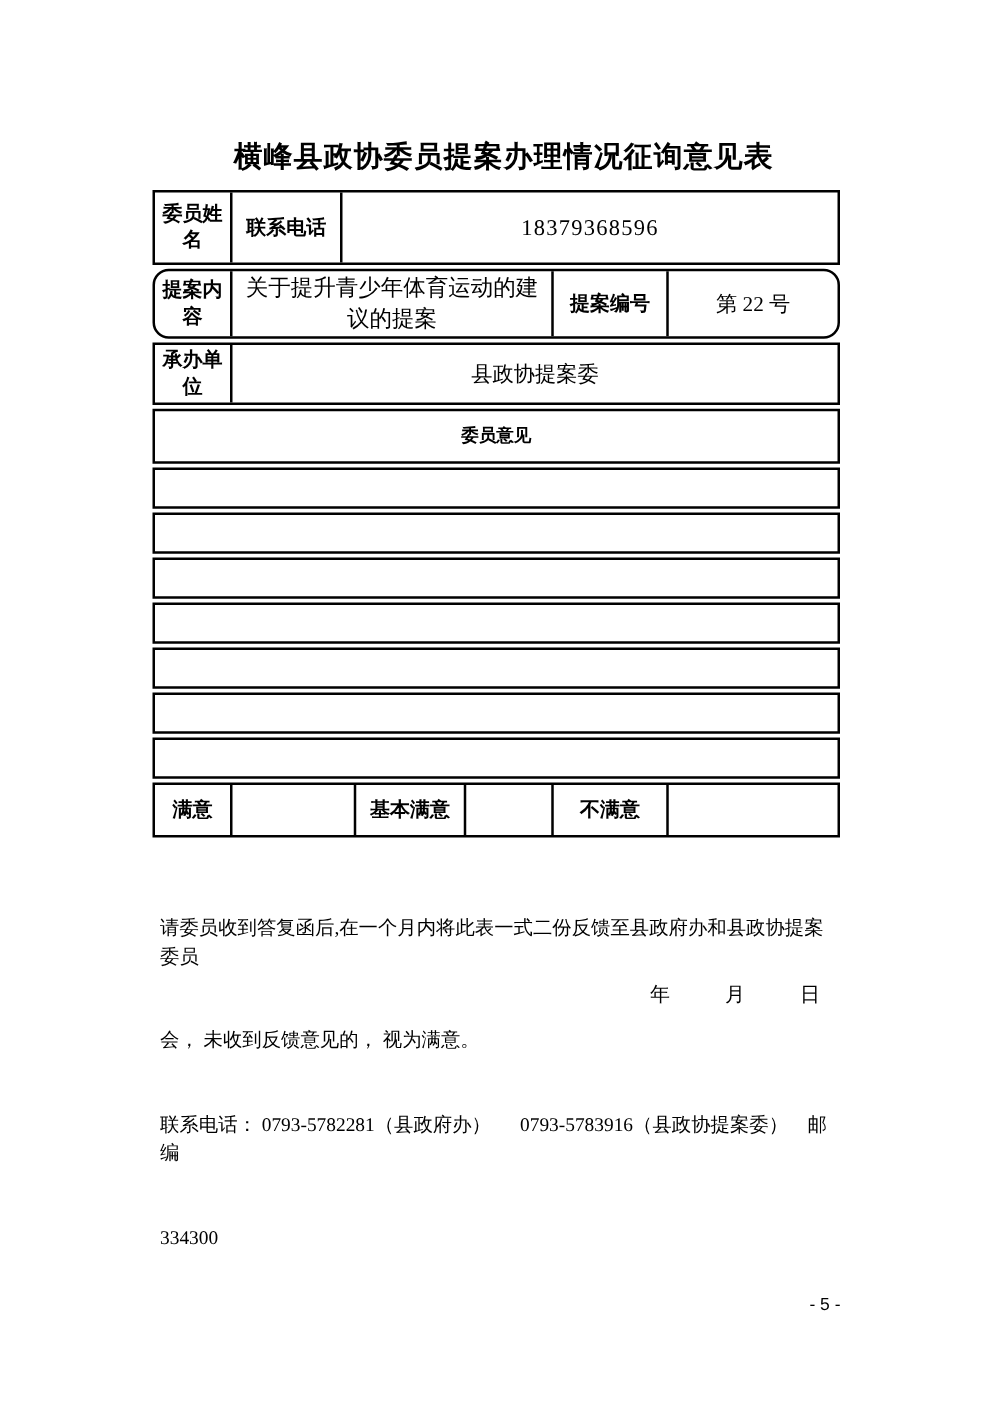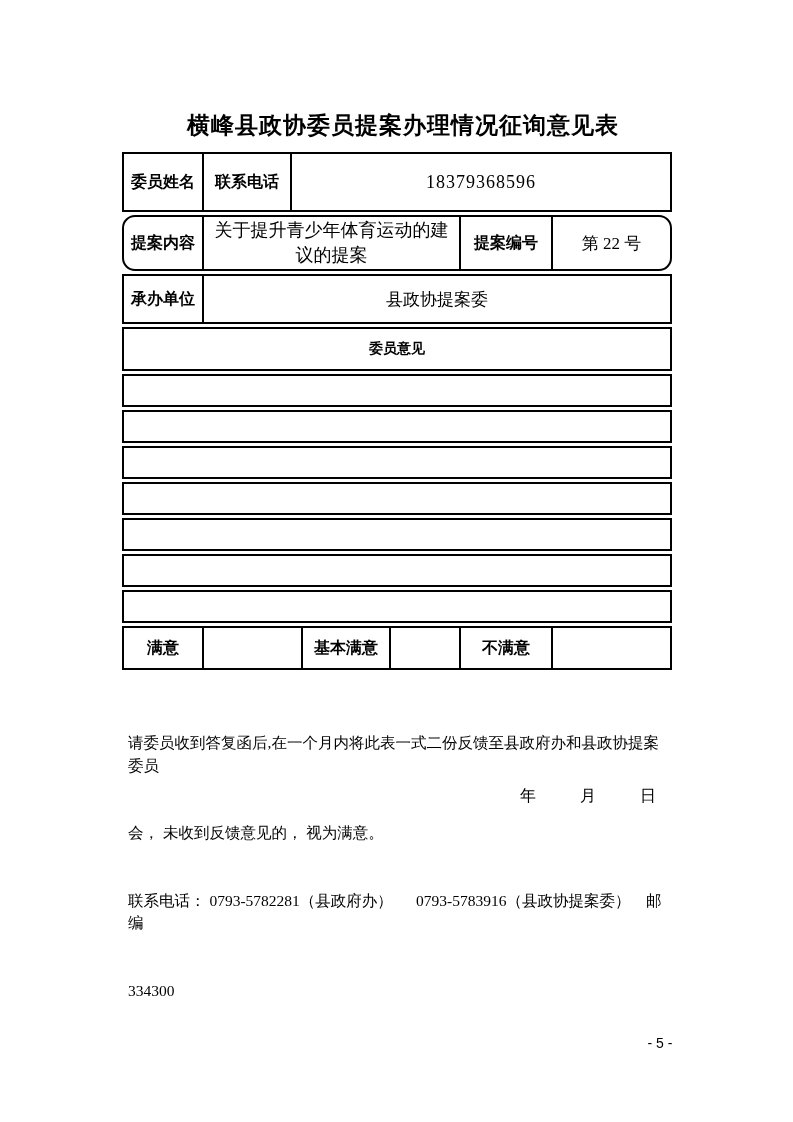--- a/index.html
+++ b/index.html
@@ -40,21 +40,21 @@
   .cell {
     display: flex;
     align-items: center;
     justify-content: center;
     text-align: center;
     font-size: 17px;
     overflow: hidden;
   }
   .cell + .cell { border-left: 2px solid #000000; }
   .lbl { font-weight: bold; font-size: 16px; }
-  .w1 { width: 78px; }
+  .w1 { width: 60px; }
   .w2 { width: 99px; }
   .w3 { width: 88px; }
   .w5 { width: 92px; }
   .w4 { width: 70px; }
   .grow { flex: 1; }
   .wm-content { width: 257px; padding: 2px 8px; line-height: 25px; font-size: 18px; }
   .h-r1 { height: 60px; }
   .h-r2 { height: 56px; border-radius: 13px; }
   .h-r3 { height: 50px; }
   .h-r4 { height: 44px; }

